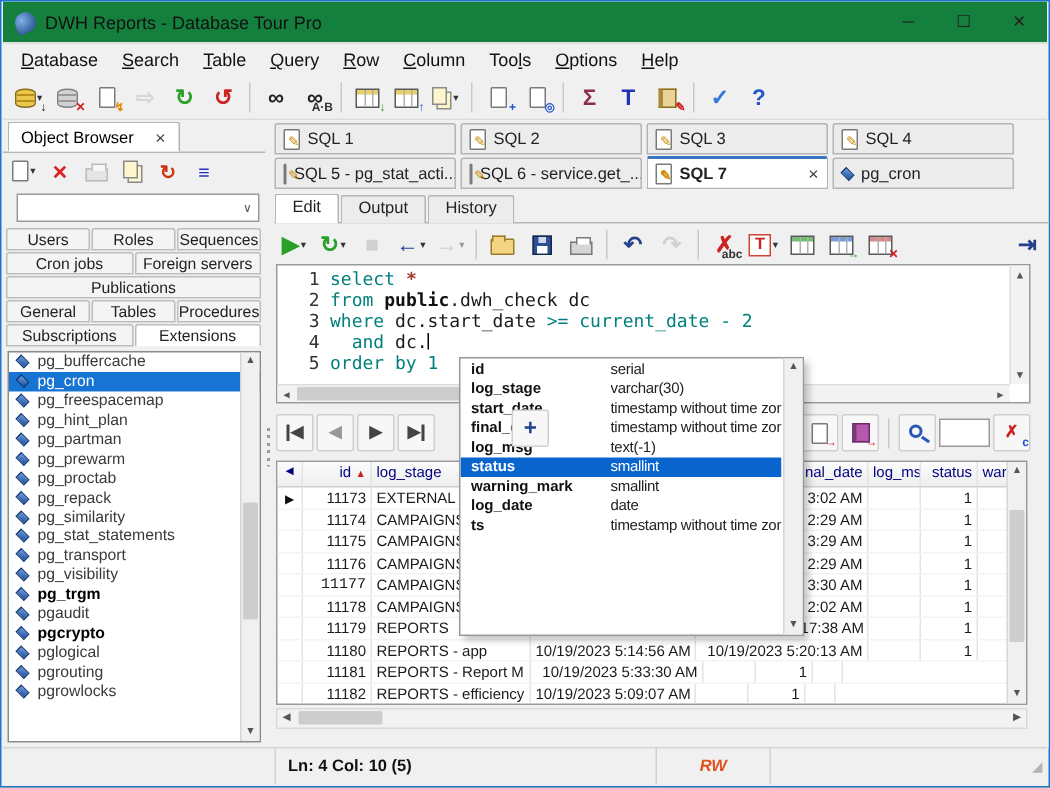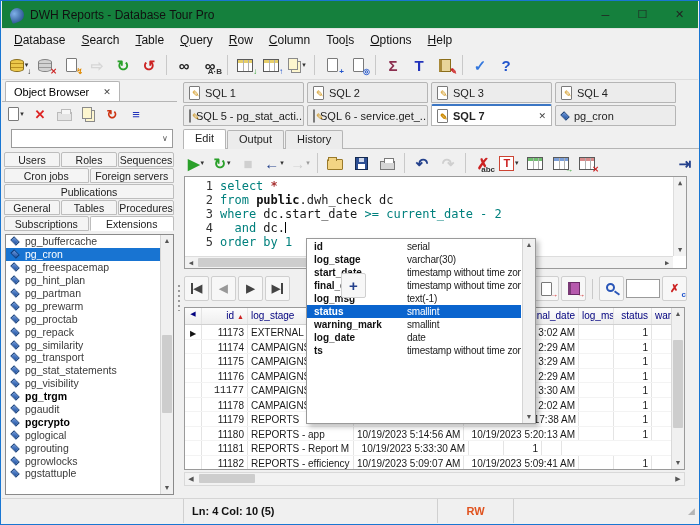--- a/index.html
+++ b/index.html
@@ -123,21 +123,21 @@
   .acitems{position:absolute;left:0;top:1px;right:14px;bottom:1px;overflow:hidden;}
   .acrow{height:13px;display:flex;align-items:center;}
   .acname{width:100px;padding-left:7px;font-weight:bold;color:#111;overflow:hidden;white-space:nowrap;}
   .actype{flex:1;color:#222;letter-spacing:-.2px;overflow:hidden;white-space:nowrap;}
   .acrow.sel{background:#0a64ce;} .acrow.sel .acname,.acrow.sel .actype{color:#fff;}
   .insertbtn{position:absolute;left:340px;top:272px;width:25px;height:25px;z-index:60;background:#f7f7f7;border:1px solid #cfcfcf;border-radius:2px;display:flex;align-items:center;justify-content:center;font-size:15px;font-weight:bold;color:#24418c;}
   
   .statusbar{position:absolute;left:1px;right:1px;bottom:1px;height:25px;background:#f0f0f0;border-top:1px solid #d5d5d5;display:flex;align-items:stretch;font-size:11px;}
   .sseg{border-right:1px solid #d0d0d0;display:flex;align-items:center;}
   .s1{width:182px;} .s2{width:254px;padding-left:8px;font-weight:bold;color:#111;}
-  .s3{width:76px;justify-content:center;font-weight:bold;}
+  .s3{width:76px;justify-content:center;font-weight:bold;font-style:italic;}
   .s4{flex:1;justify-content:flex-end;padding-right:3px;color:#b5b5b5;font-size:9px;border-right:none;}
 </style>
 </head>
 <body>
 
 <div class="window">
 
   <div class="titlebar">
     <span class="appicon"></span>
     <span class="title">DWH Reports - Database Tour Pro</span>
@@ -322,28 +322,28 @@
         <div class="oli">
           <span class="shp-diamond"></span>
           <span class="list-item-label">pg_repack</span>
         </div>
         <div class="oli">
           <span class="shp-diamond"></span>
           <span class="list-item-label">pg_similarity</span>
         </div>
         <div class="oli">
           <span class="shp-diamond"></span>
+          <span class="list-item-label">pg_stat_statements</span>
+        </div>
+        <div class="oli">
+          <span class="shp-diamond"></span>
           <span class="list-item-label">pg_transport</span>
         </div>
         <div class="oli">
           <span class="shp-diamond"></span>
-          <span class="list-item-label">pg_stat_statements</span>
-        </div>
-        <div class="oli">
-          <span class="shp-diamond"></span>
           <span class="list-item-label">pg_visibility</span>
         </div>
         <div class="oli bold">
           <span class="shp-diamond"></span>
           <span class="list-item-label">pg_trgm</span>
         </div>
         <div class="oli">
           <span class="shp-diamond"></span>
           <span class="list-item-label">pgaudit</span>
         </div>
@@ -355,24 +355,20 @@
           <span class="shp-diamond"></span>
           <span class="list-item-label">pglogical</span>
         </div>
         <div class="oli">
           <span class="shp-diamond"></span>
           <span class="list-item-label">pgrouting</span>
         </div>
         <div class="oli">
           <span class="shp-diamond"></span>
           <span class="list-item-label">pgrowlocks</span>
-        </div>
-        <div class="oli">
-          <span class="shp-diamond"></span>
-          <span class="list-item-label">pgstattuple</span>
         </div>
         <div class="vscroll">
           <span class="arr up">▲</span>
           <span class="arr dn">▼</span>
           <span class="thumb" style="top:100px;height:78px;"></span>
         </div>
       </div>
   </div>
 
   <div class="splitter">
@@ -654,21 +650,20 @@
             <div class="gc r" style="width: 115px;">10/19/2023 5:33:30 AM</div>
             <div class="gc l" style="width: 35px;"></div>
             <div class="gc r" style="width: 38px;">1</div>
             <div class="gc l" style="width: 20px;"></div>
           </div>
           <div class="grow">
             <div class="gc c" style="width: 17px;"></div>
             <div class="gc r" style="width: 46px;">11182</div>
             <div class="gc l" style="width: 106px;">REPORTS - efficiency</div>
             <div class="gc r" style="width: 110px;">10/19/2023 5:09:07 AM</div>
-            <div class="gc r" style="width: 115px;">10/19/2023 5:09:41 AM</div>
             <div class="gc l" style="width: 35px;"></div>
             <div class="gc r" style="width: 38px;">1</div>
             <div class="gc l" style="width: 20px;"></div>
           </div>
         </div>
       <div class="vscroll">
         <span class="arr up">▲</span>
         <span class="arr dn">▼</span>
         <span class="thumb" style="top:32px;height:88px;"></span>
       </div>

